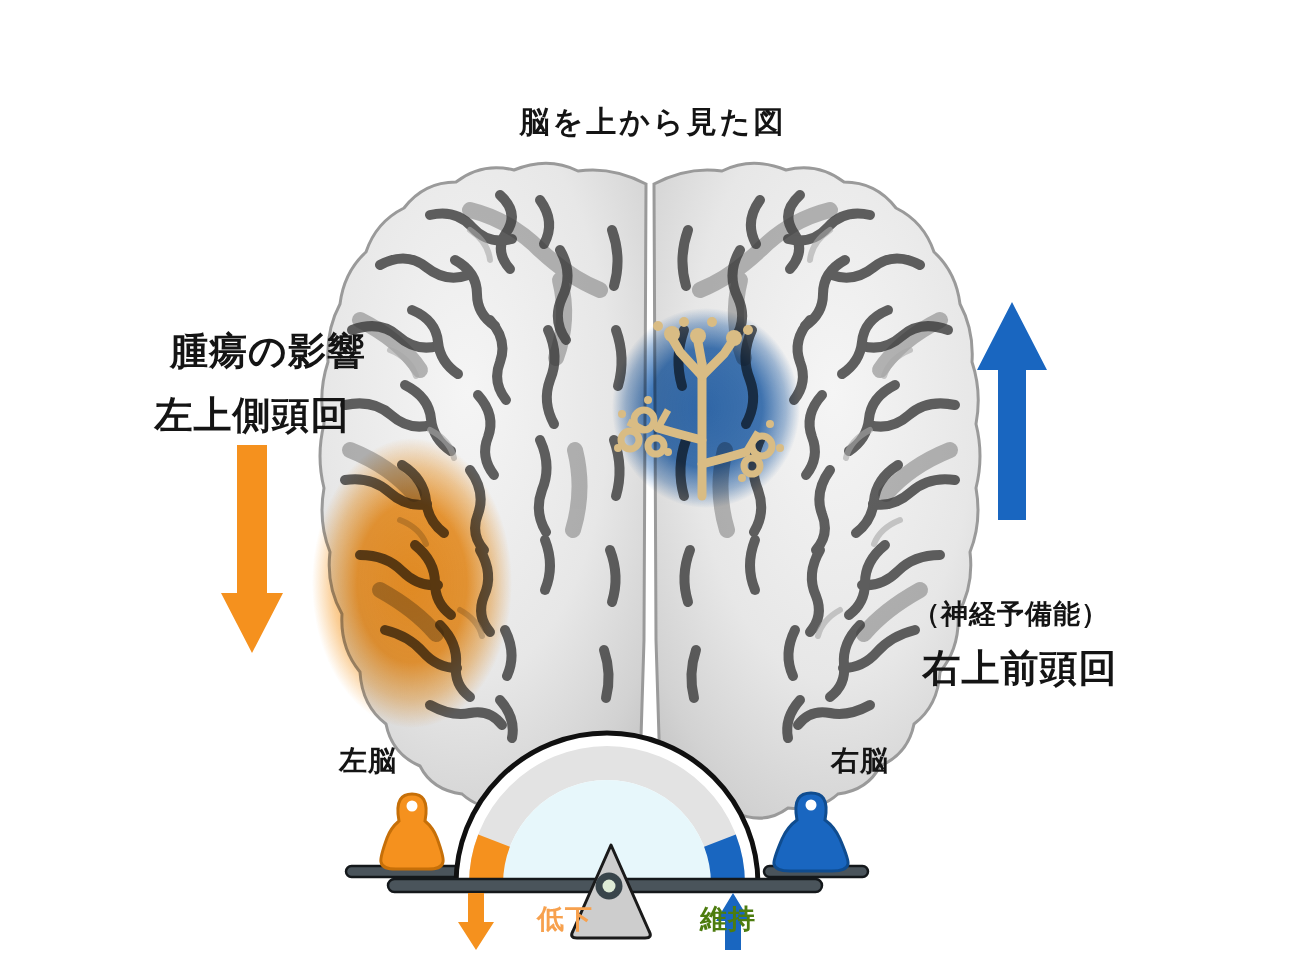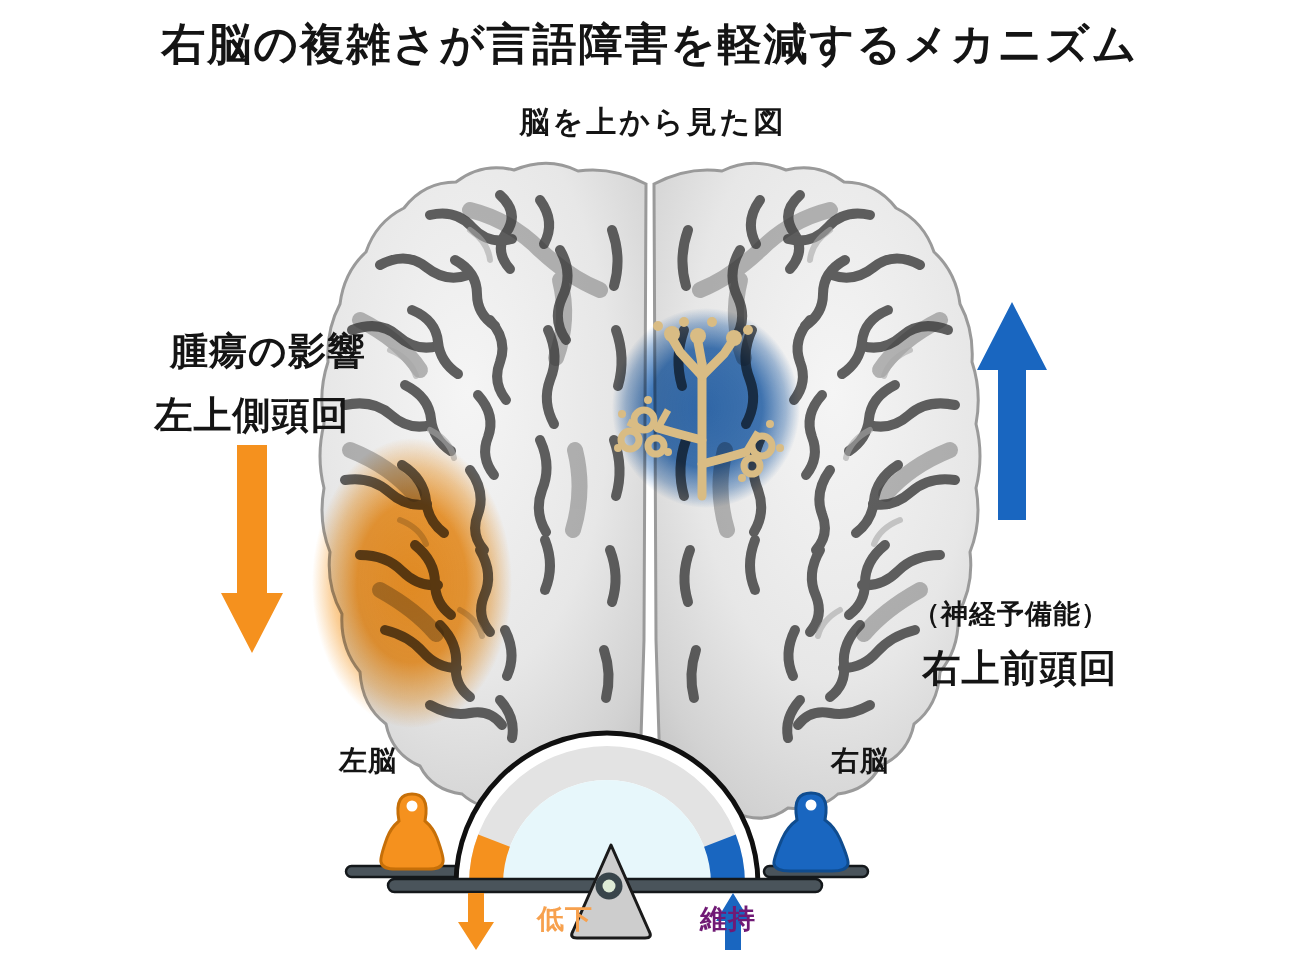--- a/index.html
+++ b/index.html
@@ -15,21 +15,21 @@
   }
   .title{font-size:44px;letter-spacing:2px;}
   .subtitle{font-size:30px;font-weight:700;letter-spacing:3px;}
   .side-big{font-size:38px;}
   .side-bigger{font-size:40px;}
   .side-small{font-size:27px;}
   .pan-label{font-size:28px;}
   .gauge-label{font-size:28px;letter-spacing:1px;}
   .outcome{font-size:27px;margin-left:41px;}
   .orange-text{color:#F7A14E;}
-  .blue-text{color:#701a75;}
+  .blue-text{color:#4d7c0f;}
 </style>
 </head>
 <body>
 
 <div class="canvas">
 
 <svg class="diagram-svg" width="1300" height="975" viewBox="0 0 1300 975" xmlns="http://www.w3.org/2000/svg">
   <defs>
     <radialGradient id="hemiGrad" cx="45%" cy="35%" r="80%">
       <stop offset="0%" stop-color="#f5f5f5"></stop>
@@ -197,21 +197,20 @@
   <g>
     <path d="M 611 845 L 649 931 Q 653 938 645 938 L 577 938 Q 569 938 573 931 Z" fill="#CDCDCD" stroke="#1A1A1A" stroke-width="3" stroke-linejoin="round"></path>
     <circle cx="609" cy="886" r="13.5" fill="#39454B"></circle>
     <circle cx="609" cy="886" r="6.5" fill="#DEEBD6"></circle>
   </g>
 
   <polygon points="468,893 484,893 484,922 494,922 476,950 458,922 468,922" fill="#F5911E"></polygon>
   <polygon points="733,893 750,921 741,921 741,950 725,950 725,921 716,921" fill="#1966C0"></polygon>
 </svg>
 
-<div class="label title" style="left:650px;top:20px;">右脳の複雑さが言語障害を軽減するメカニズム</div>
 <div class="label subtitle" style="left:653px;top:105px;">脳を上から見た図</div>
 
 <div class="label side-big" style="left:268px;top:331px;">腫瘍の影響</div>
 <div class="label side-big" style="left:252px;top:395px;">左上側頭回</div>
 
 <div class="label side-small" style="left:1011px;top:600px;">（神経予備能）</div>
 <div class="label side-big" style="left:1020px;top:648px;">右上前頭回</div>
 
 <div class="label pan-label" style="left:368px;top:746px;">左脳</div>
 <div class="label pan-label" style="left:860px;top:746px;">右脳</div>

